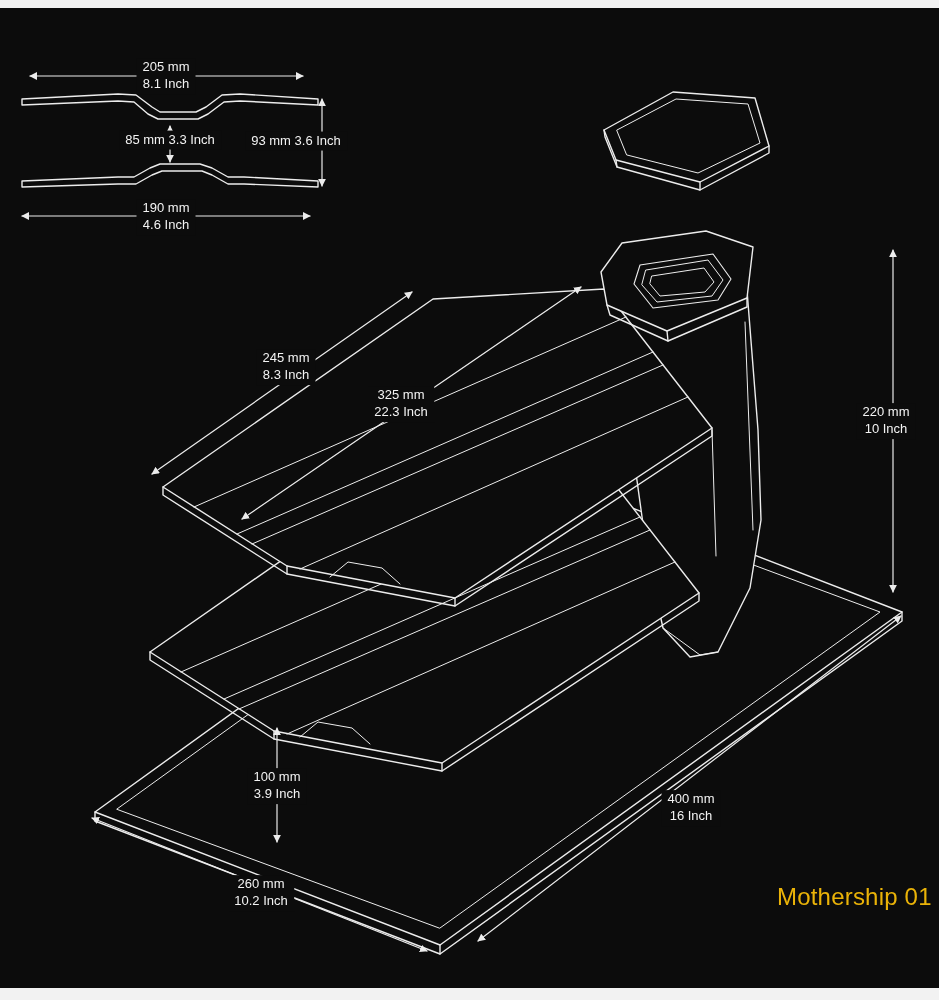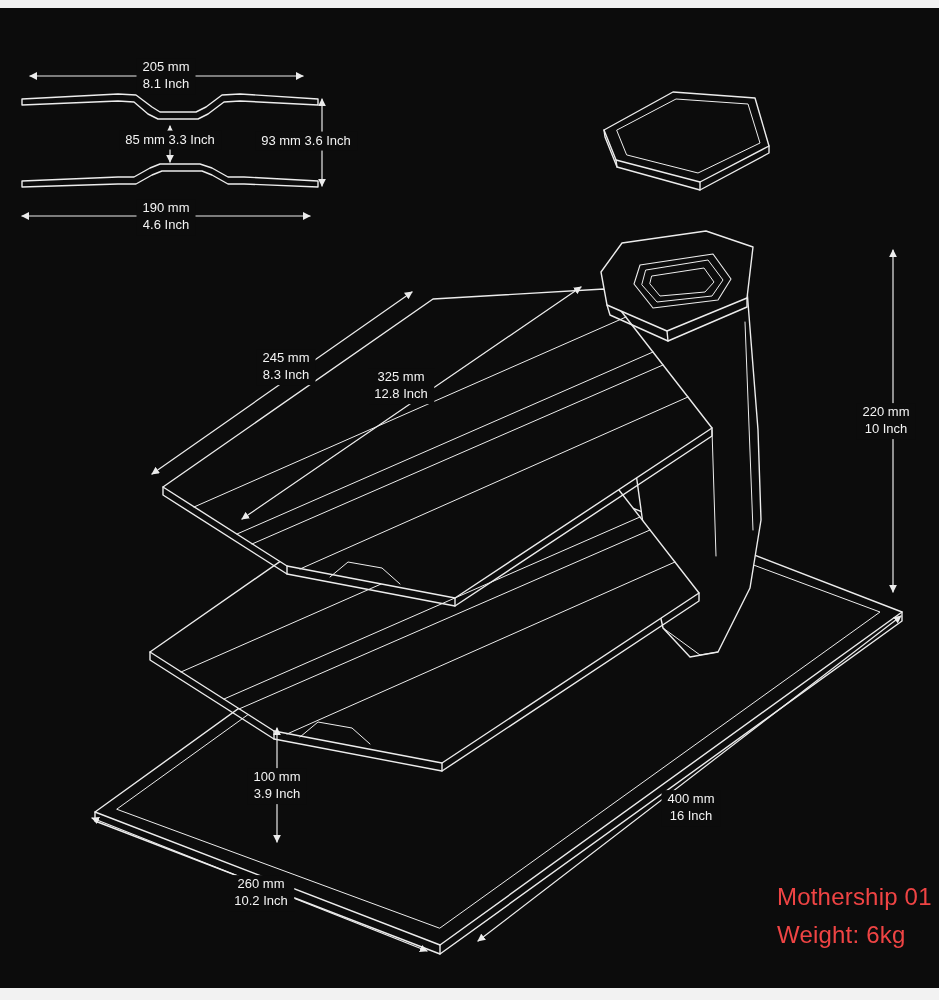--- a/index.html
+++ b/index.html
@@ -14,21 +14,21 @@
   .page-edge.top { top:0; height:8px; }
   .page-edge.bottom { bottom:0; height:12px; }
   #drawing { position:absolute; left:0; top:0; }
   .lbl {
     position:absolute; transform:translate(-50%,-50%);
     background:var(--bg,#0c0c0c); color:var(--text,#f3f3f3);
     font-size:13px; line-height:1.3; text-align:center;
     padding:1px 6px; white-space:nowrap;
   }
   .title {
-    position:absolute; color:#ef4444; font-size:24px; line-height:1.6;
+    position:absolute; color:#eab308; font-size:24px; line-height:1.6;
     letter-spacing:0.2px;
   }
 </style>
 </head>
 <body>
 
 <div id="page">
 
   <svg id="drawing" width="939" height="1000" viewBox="0 0 939 1000">
     <defs>
@@ -114,37 +114,37 @@
 
   <div class="lbl" style="left:166px; top:76px">
     <div>205 mm</div>
     <div>8.1 Inch</div>
   </div>
 
   <div class="lbl" style="left:170px; top:140px">
     <div>85 mm 3.3 Inch</div>
   </div>
 
-  <div class="lbl" style="left:306px; top:141px">
+  <div class="lbl" style="left:296px; top:141px">
     <div>93 mm 3.6 Inch</div>
   </div>
 
   <div class="lbl" style="left:166px; top:217px">
     <div>190 mm</div>
     <div>4.6 Inch</div>
   </div>
 
   <div class="lbl" style="left:286px; top:367px">
     <div>245 mm</div>
     <div>8.3 Inch</div>
   </div>
 
-  <div class="lbl" style="left:401px; top:386px">
+  <div class="lbl" style="left:401px; top:404px">
     <div>325 mm</div>
-    <div>12.8 Inch</div>
+    <div>22.3 Inch</div>
   </div>
 
   <div class="lbl" style="left:886px; top:421px">
     <div>220 mm</div>
     <div>10 Inch</div>
   </div>
 
   <div class="lbl" style="left:277px; top:786px">
     <div>100 mm</div>
     <div>3.9 Inch</div>
@@ -155,19 +155,18 @@
     <div>16 Inch</div>
   </div>
 
   <div class="lbl" style="left:261px; top:893px">
     <div>260 mm</div>
     <div>10.2 Inch</div>
   </div>
 
   <div class="title" style="left:777px; top:878px">
     <div>Mothership 01</div>
-    <div>Weight: 6kg</div>
   </div>
 
   <div class="page-edge top"></div>
   <div class="page-edge bottom"></div>
 
 </div>
 
 </body></html>

